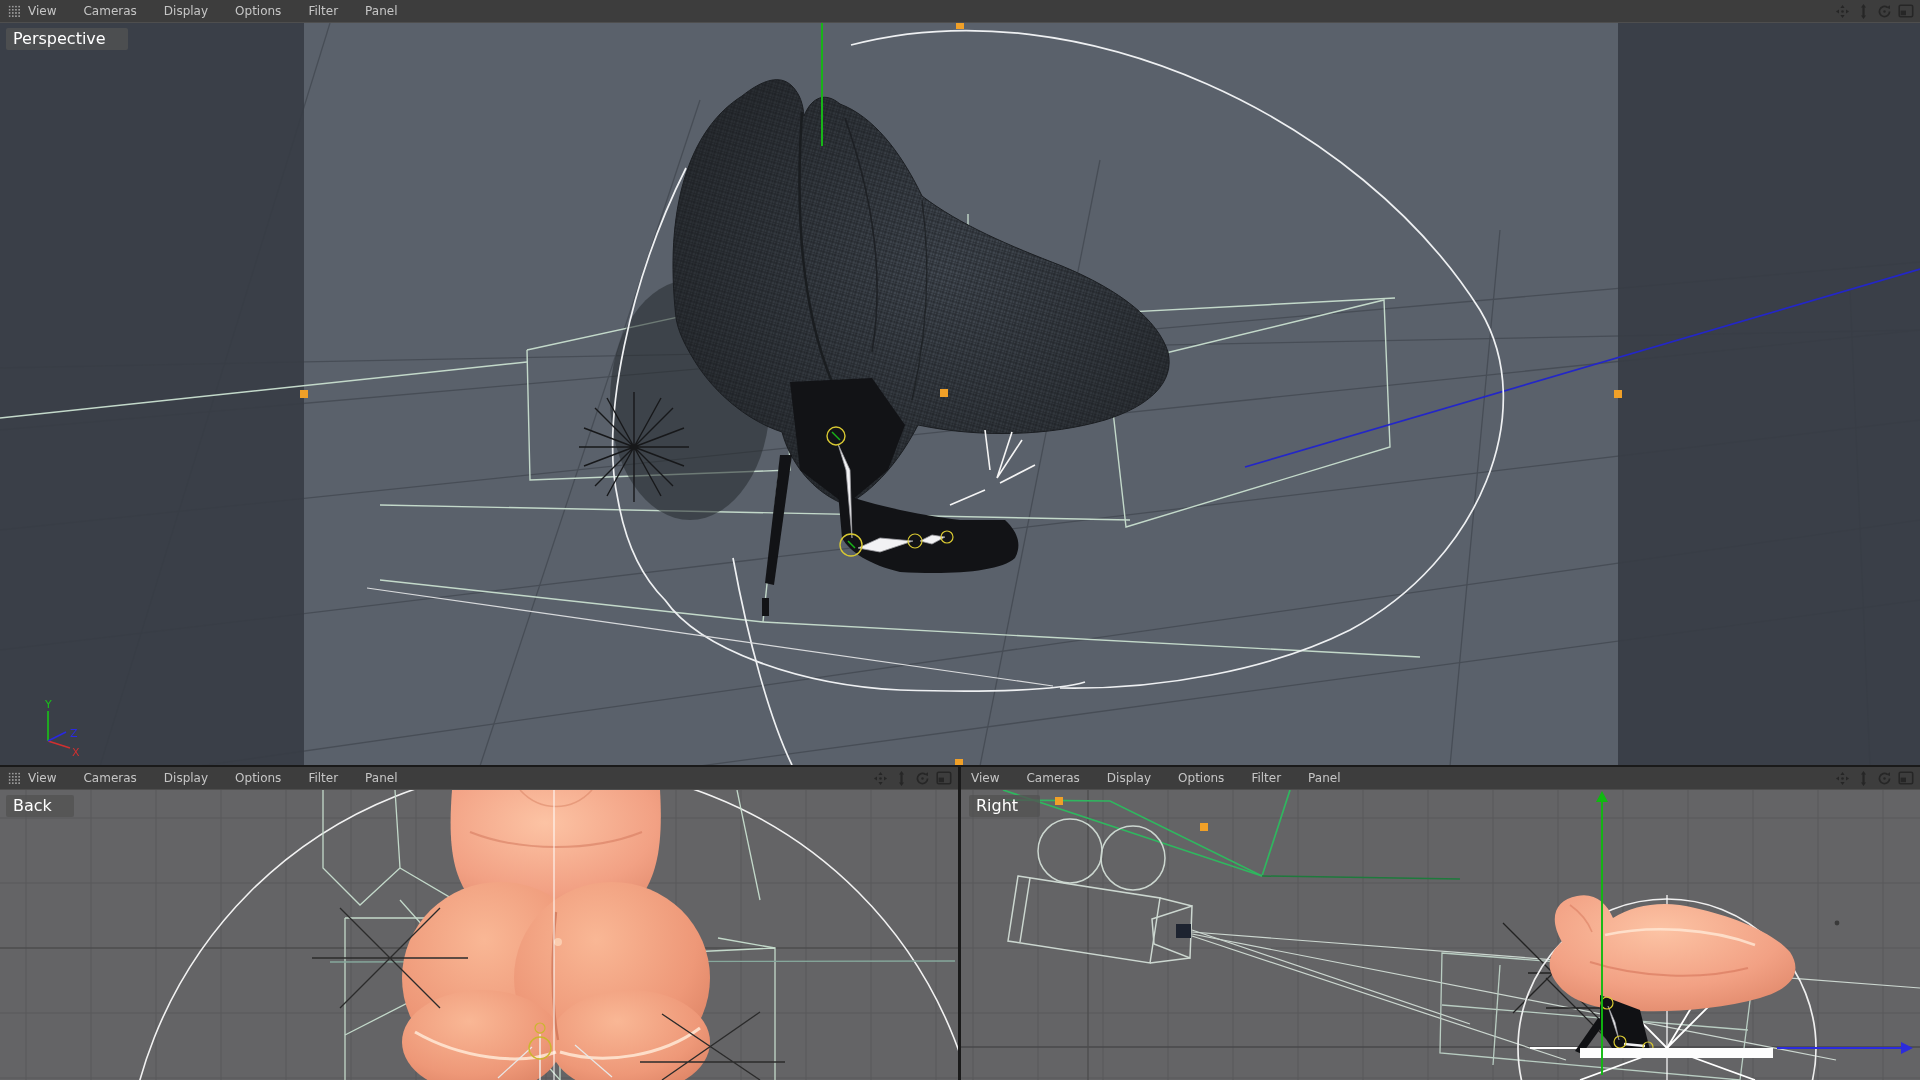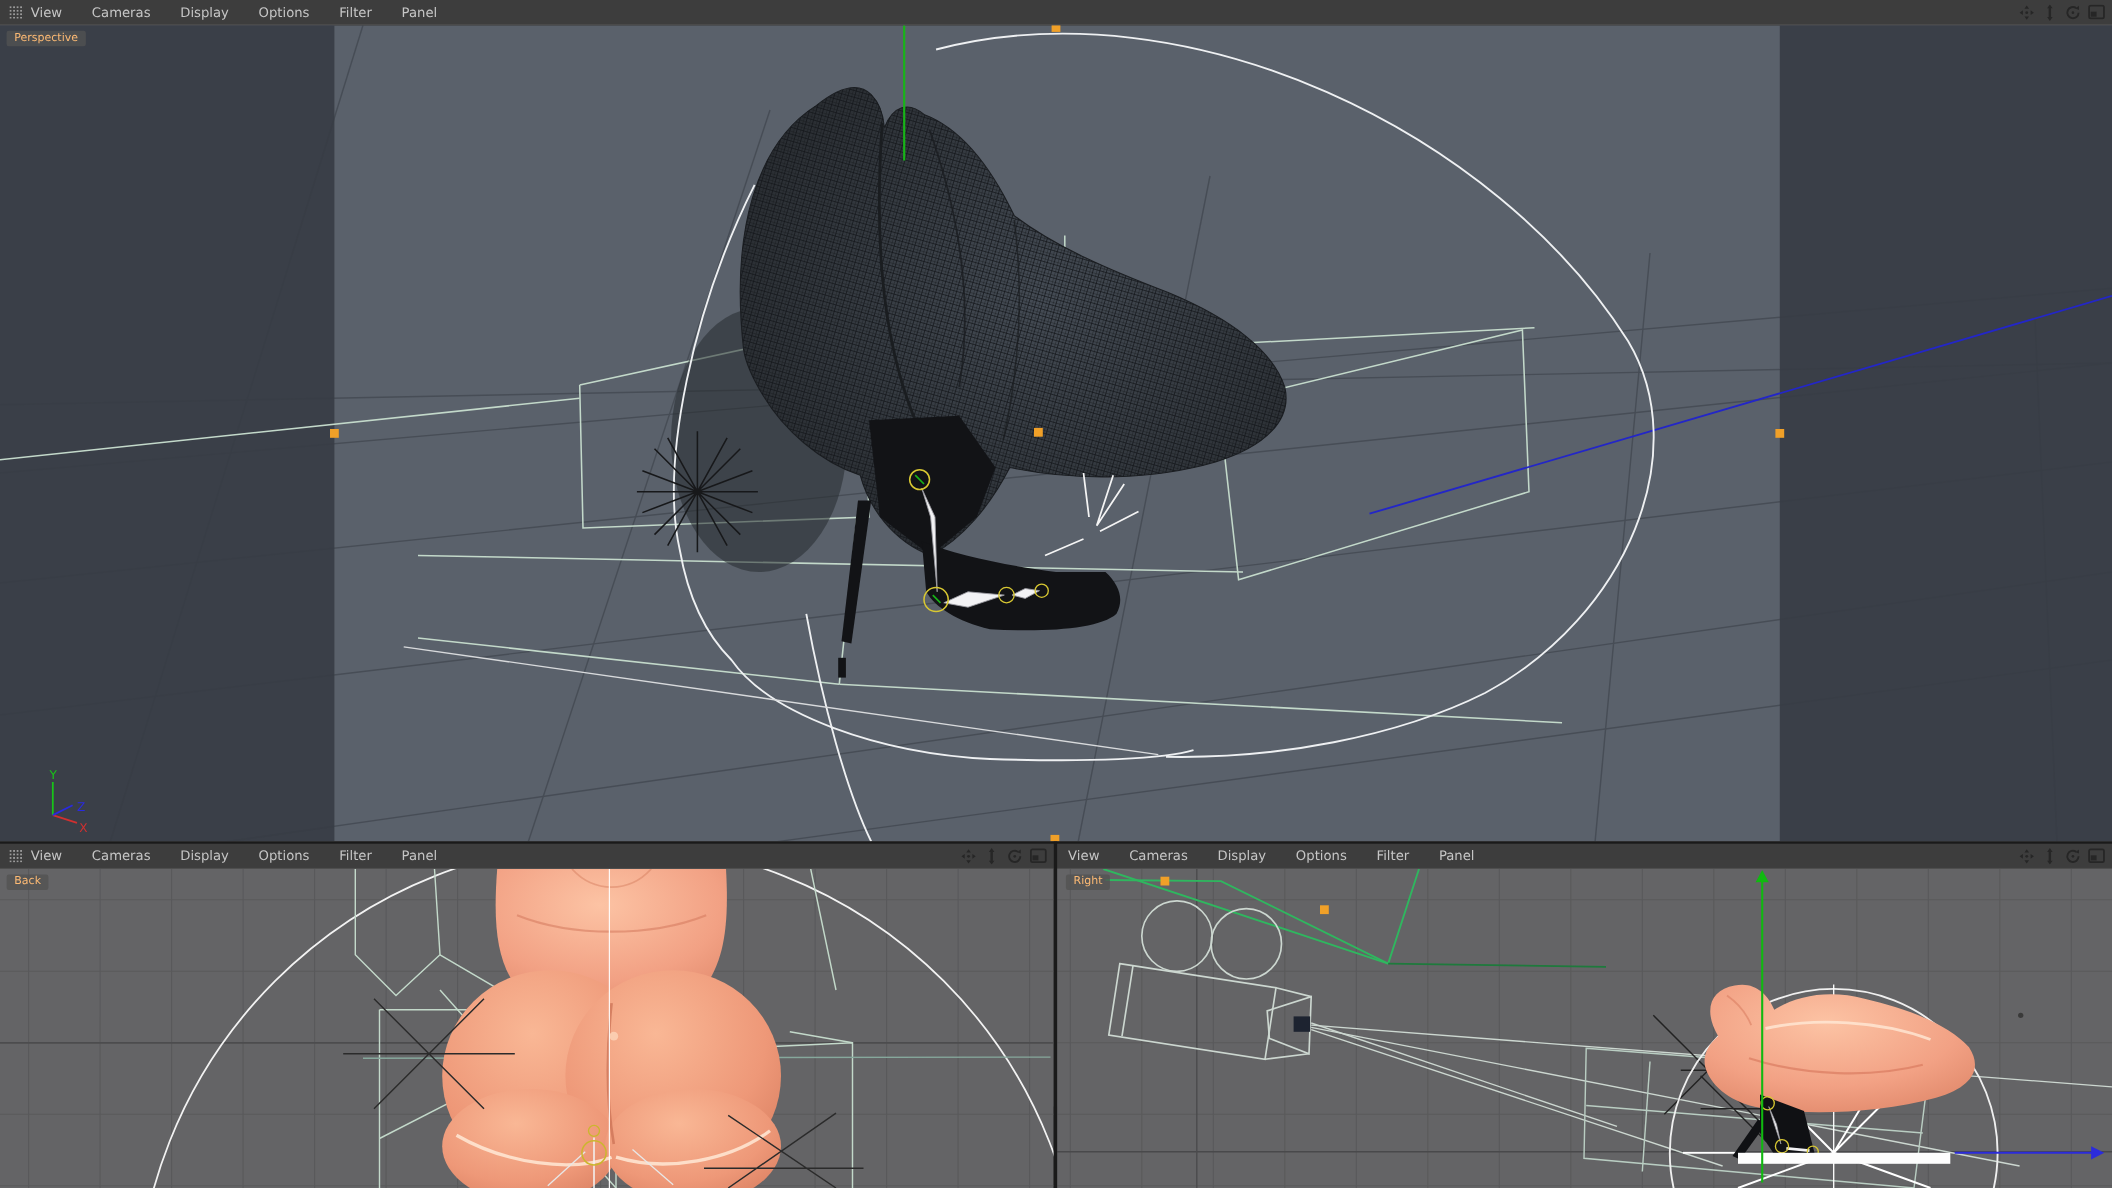--- a/index.html
+++ b/index.html
@@ -12,22 +12,22 @@
   .menubar .mitem{margin-right:27px;cursor:default;white-space:nowrap;}
   .menubar .mitem:first-of-type{margin-left:8px;}
   .gridicon{width:13px;height:12px;margin-left:8px;margin-right:7px;
     background-image:radial-gradient(#9b9b9b 34%,transparent 36%);
     background-size:3.2px 3.2px;}
   .navicons{margin-left:auto;display:flex;align-items:center;gap:6px;padding-right:6px;}
   .navicons svg{display:block;}
 
   
   .vp{position:absolute;overflow:hidden;}
-  .vplabel{position:absolute;top:5px;left:6px;font-size:10px;color:#fdba74;
-    background:rgba(82,82,82,.78);padding:1px 7px 2px 7px;border-radius:2px;z-index:5;}
+  .vplabel{position:absolute;top:5px;left:6px;font-size:16px;color:#ffffff;
+    background:rgba(82,82,82,.78);padding:1px 22px 2px 7px;border-radius:2px;z-index:5;}
   .hsep{position:absolute;left:0;top:765px;width:1920px;height:2px;background:#1a1a1a;z-index:6;}
   .vsep{position:absolute;left:958px;top:765px;width:3px;height:315px;background:#1a1a1a;z-index:6;}
   svg{display:block;}
 </style>
 </head>
 <body>
 
 <div class="screen">
 
   <div class="menubar" style="left:0;top:0;width:1920px;">

